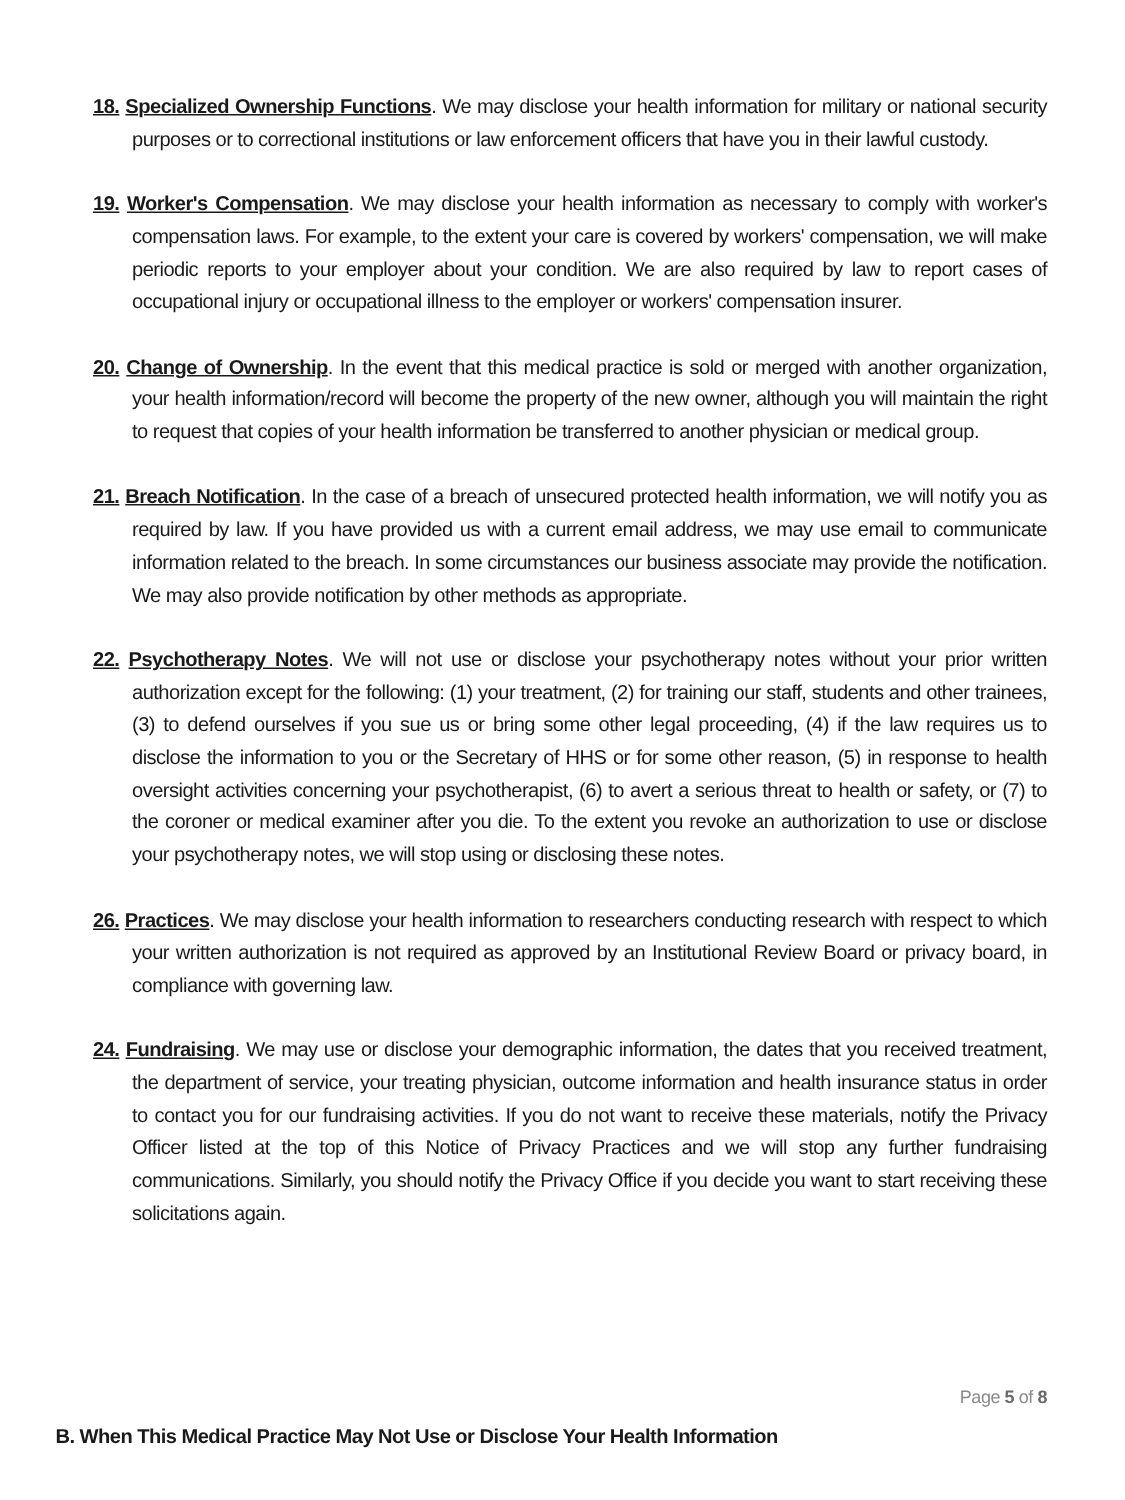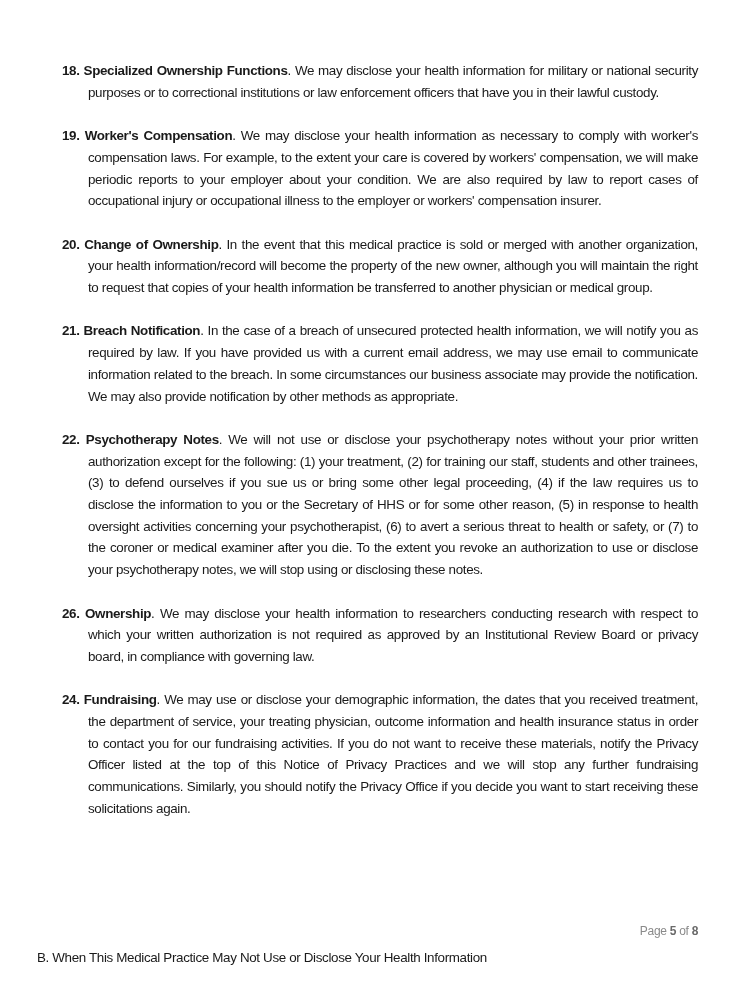--- a/index.html
+++ b/index.html
@@ -9,43 +9,43 @@
       color: #1a1a1a;
     }
     .page { position: absolute; left: 0; top: 0; width: 750px; height: 1000px; }
     .list { position: absolute; left: 62px; top: 60px; width: 636px; }
     .item {
       font-size: 13.4px; line-height: 21.7px;
       text-align: justify; text-indent: -26px; padding-left: 26px;
       margin: 0 0 21.7px 0;
       letter-spacing: -0.35px;
     }
-    .item .num, .item .title { font-weight: bold; }
+    .item .num, .item .title { font-weight: bold; text-decoration: underline; }
     .section-heading {
       position: absolute; left: 37px; top: 950px;
-      font-size: 13.4px; font-weight: normal; letter-spacing: -0.35px;
+      font-size: 13.4px; font-weight: bold; letter-spacing: -0.35px;
       margin: 0;
     }
     .footer {
       position: absolute; right: 52px; top: 924px;
       font-size: 12px; color: #8a8a8a; letter-spacing: -0.3px;
     }
     .footer .pg { color: #6a6a6a; font-weight: bold; }
   </style>
 </head>
 <body>
 
 <div class="page">
   <div class="list">
     <p class="item"><span class="num">18.</span> <span class="title">Specialized Ownership Functions</span><span>. We may disclose your health information for military or national security purposes or to correctional institutions or law enforcement officers that have you in their lawful custody.</span></p>
     <p class="item"><span class="num">19.</span> <span class="title">Worker's Compensation</span><span>. We may disclose your health information as necessary to comply with worker's compensation laws. For example, to the extent your care is covered by workers' compensation, we will make periodic reports to your employer about your condition. We are also required by law to report cases of occupational injury or occupational illness to the employer or workers' compensation insurer.</span></p>
     <p class="item"><span class="num">20.</span> <span class="title">Change of Ownership</span><span>. In the event that this medical practice is sold or merged with another organization, your health information/record will become the property of the new owner, although you will maintain the right to request that copies of your health information be transferred to another physician or medical group.</span></p>
     <p class="item"><span class="num">21.</span> <span class="title">Breach Notification</span><span>. In the case of a breach of unsecured protected health information, we will notify you as required by law. If you have provided us with a current email address, we may use email to communicate information related to the breach. In some circumstances our business associate may provide the notification. We may also provide notification by other methods as appropriate.</span></p>
     <p class="item"><span class="num">22.</span> <span class="title">Psychotherapy Notes</span><span>. We will not use or disclose your psychotherapy notes without your prior written authorization except for the following: (1) your treatment, (2) for training our staff, students and other trainees, (3) to defend ourselves if you sue us or bring some other legal proceeding, (4) if the law requires us to disclose the information to you or the Secretary of HHS or for some other reason, (5) in response to health oversight activities concerning your psychotherapist, (6) to avert a serious threat to health or safety, or (7) to the coroner or medical examiner after you die. To the extent you revoke an authorization to use or disclose your psychotherapy notes, we will stop using or disclosing these notes.</span></p>
-    <p class="item"><span class="num">26.</span> <span class="title">Ownership</span><span>. We may disclose your health information to researchers conducting research with respect to which your written authorization is not required as approved by an Institutional Review Board or privacy board, in compliance with governing law.</span></p>
+    <p class="item"><span class="num">26.</span> <span class="title">Practices</span><span>. We may disclose your health information to researchers conducting research with respect to which your written authorization is not required as approved by an Institutional Review Board or privacy board, in compliance with governing law.</span></p>
     <p class="item"><span class="num">24.</span> <span class="title">Fundraising</span><span>. We may use or disclose your demographic information, the dates that you received treatment, the department of service, your treating physician, outcome information and health insurance status in order to contact you for our fundraising activities. If you do not want to receive these materials, notify the Privacy Officer listed at the top of this Notice of Privacy Practices and we will stop any further fundraising communications. Similarly, you should notify the Privacy Office if you decide you want to start receiving these solicitations again.</span></p>
   </div>
 
   <h2 class="section-heading">B. When This Medical Practice May Not Use or Disclose Your Health Information</h2>
 
   <div class="footer">
     <span>Page</span>
     <span class="pg">5</span>
     <span>of</span>
     <span class="pg">8</span>

